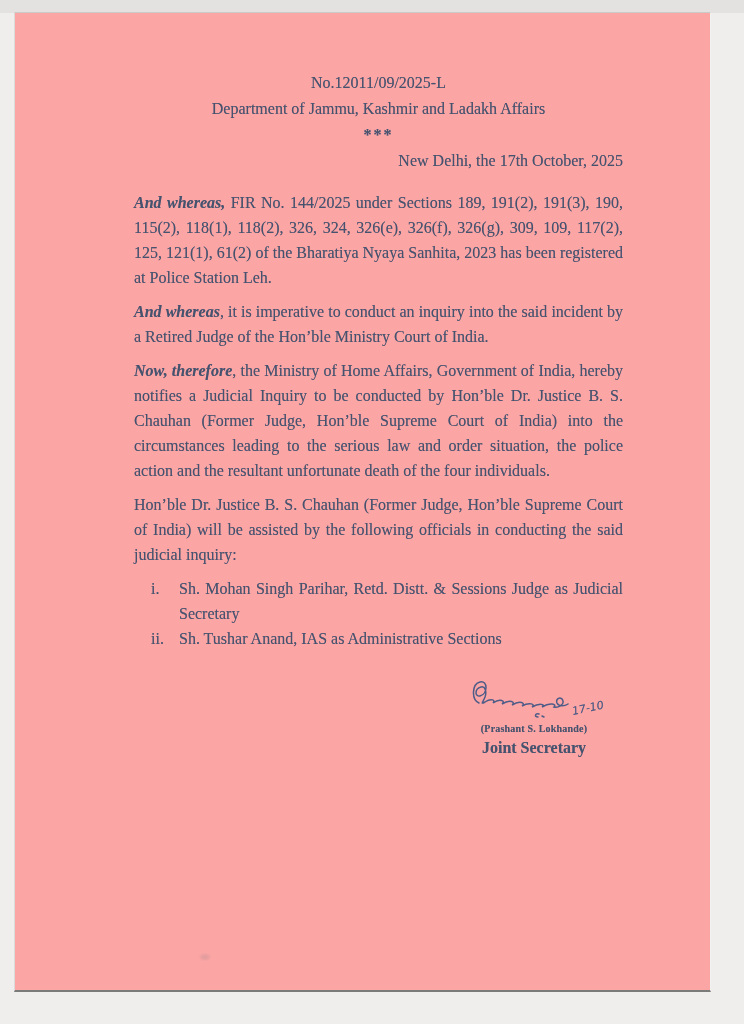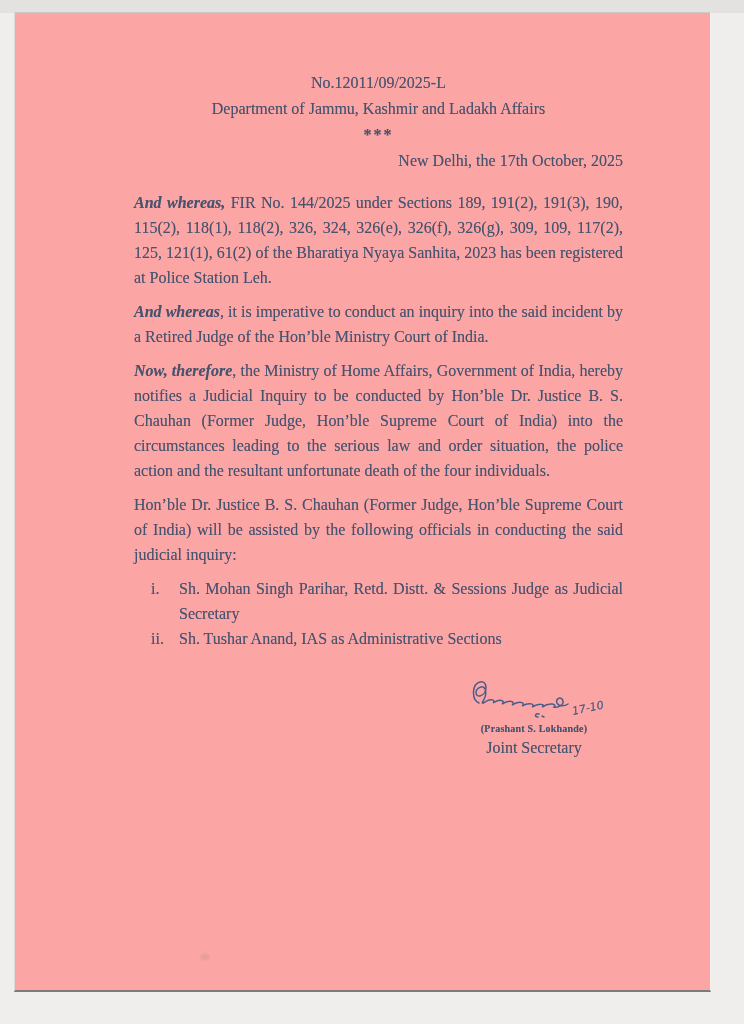--- a/index.html
+++ b/index.html
@@ -53,21 +53,21 @@
     text-align:center;
   }
   .sig-scribble-wrap { padding-left:14px; }
   .sig-name {
     font-weight:bold;
     font-size:10px;
     white-space:nowrap;
     letter-spacing:0.2px;
   }
   .sig-title {
-    font-weight:normal;
+    font-weight:bold;
     font-size:16px;
     margin-top:5px;
   }
   .sig-ink { stroke:#4e5c88; fill:none; stroke-width:1.5; stroke-linecap:round; }
   .sig-date-text {
     font-family:"DejaVu Sans", sans-serif;
     font-style:italic;
     font-size:11px;
     fill:#4e5c88;
   }

